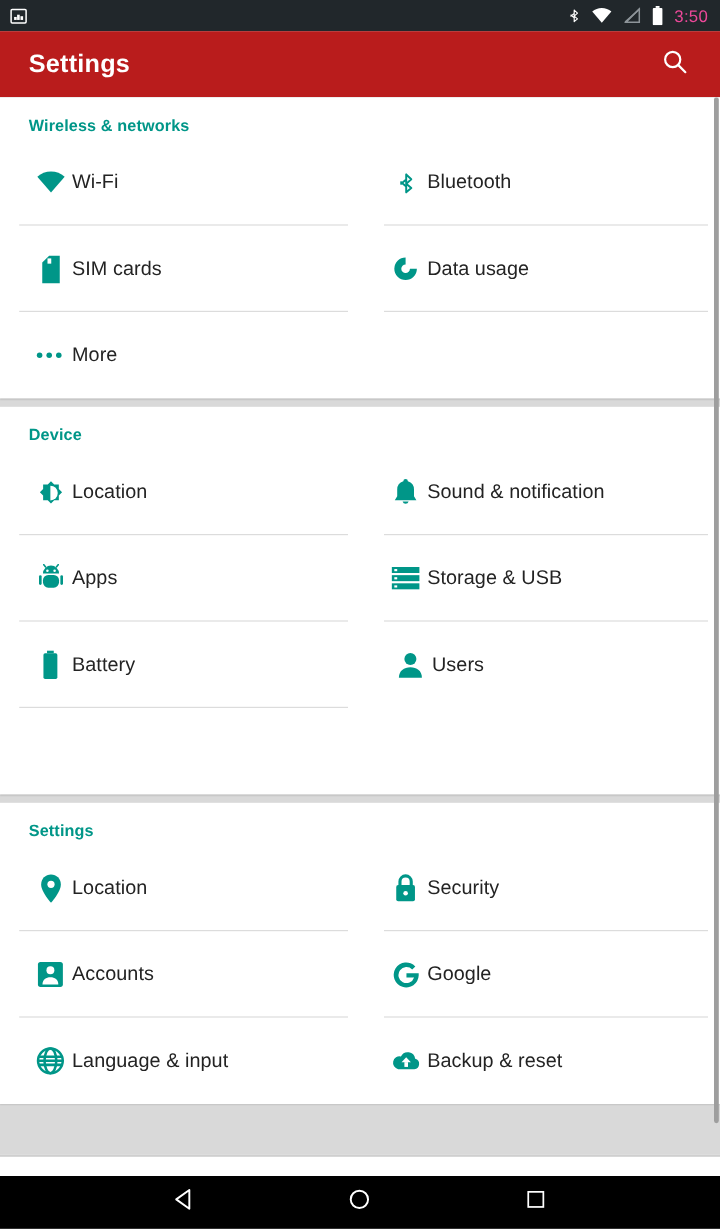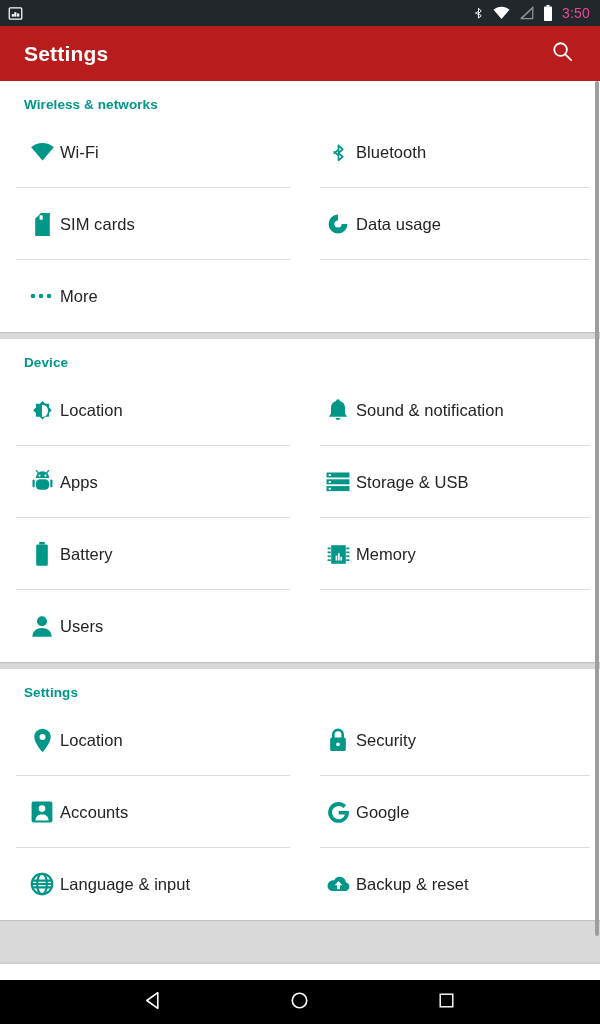--- a/index.html
+++ b/index.html
@@ -374,45 +374,20 @@
             <span class="row-icon">
               <svg width="14" height="25" viewBox="0 0 14 25">
                 <rect x="4.2" y="0" width="5.6" height="2.4" fill="currentColor"></rect>
                 <rect x="1.2" y="2.4" width="11.6" height="21.4" rx="1.4" fill="currentColor"></rect>
               </svg>
             </span>
             <span class="row-label">Battery</span>
           </div>
         </div>
 
-        <div class="cell right divider">
-          <div class="row">
-            <span class="row-icon">
-              <svg width="23" height="23" viewBox="0 0 23 23">
-                <rect x="4.2" y="2.2" width="14.6" height="18.6" fill="currentColor"></rect>
-                <g fill="currentColor">
-                  <rect x="0.6" y="4.6" width="3.2" height="1.7"></rect>
-                  <rect x="0.6" y="8.5" width="3.2" height="1.7"></rect>
-                  <rect x="0.6" y="12.4" width="3.2" height="1.7"></rect>
-                  <rect x="0.6" y="16.3" width="3.2" height="1.7"></rect>
-                  <rect x="19.2" y="4.6" width="3.2" height="1.7"></rect>
-                  <rect x="19.2" y="8.5" width="3.2" height="1.7"></rect>
-                  <rect x="19.2" y="12.4" width="3.2" height="1.7"></rect>
-                  <rect x="19.2" y="16.3" width="3.2" height="1.7"></rect>
-                </g>
-                <g fill="#ffffff">
-                  <rect x="8.6" y="12.5" width="1.7" height="5"></rect>
-                  <rect x="11" y="10.3" width="1.7" height="7.2"></rect>
-                  <rect x="13.4" y="13.8" width="1.7" height="3.7"></rect>
-                </g>
-              </svg>
-            </span>
-            <span class="row-label">Memory</span>
-          </div>
-        </div>
 
         <div class="cell left">
           <div class="row">
             <span class="row-icon">
               <svg width="22" height="23" viewBox="0 0 22 23">
                 <circle cx="11" cy="6.2" r="5" fill="currentColor"></circle>
                 <path d="M1.4 21.8 C1.4 15.9 5.7 13 11 13 C16.3 13 20.6 15.9 20.6 21.8 Z" fill="currentColor"></path>
               </svg>
             </span>
             <span class="row-label">Users</span>

